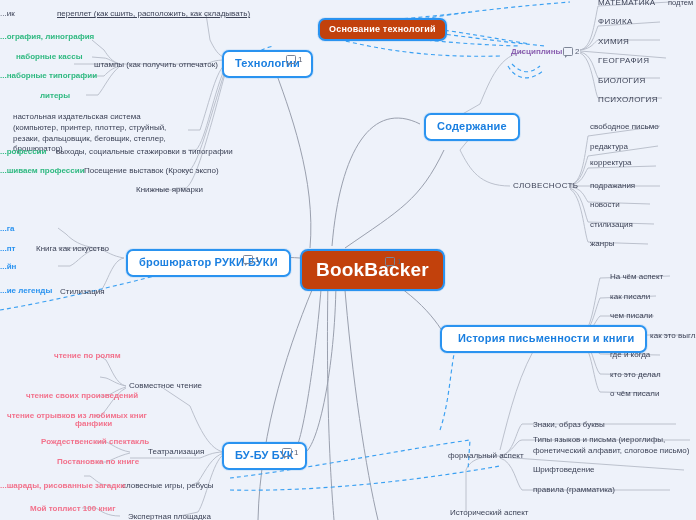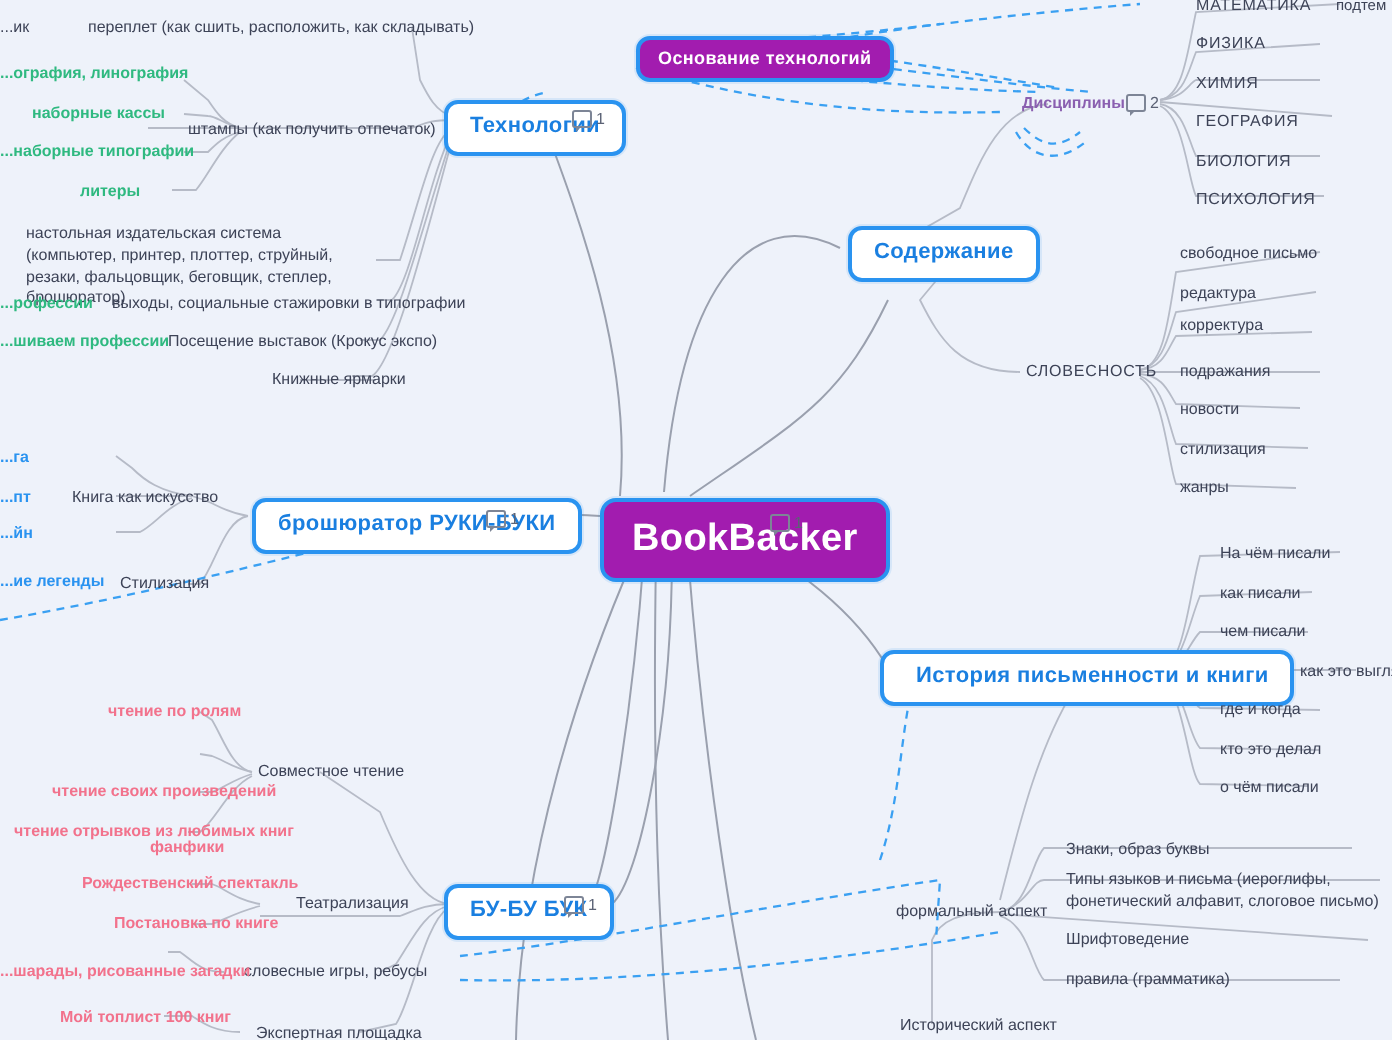--- a/index.html
+++ b/index.html
@@ -14,21 +14,21 @@
 
   .node{position:absolute;white-space:nowrap;line-height:1.25;}
 
   
   .nb{
     border:2px solid #2a93f0;border-radius:7px;background:#fff;
     color:#1a7fe0;font-weight:bold;font-size:11px;
     padding:5px 11px;letter-spacing:.2px;
     box-shadow:0 0 0 1px rgba(42,147,240,.12);
   }
-  .nb.filled{background:#a21caf;color:#fff;border-color:#2a93f0;}
+  .nb.filled{background:#c2410c;color:#fff;border-color:#2a93f0;}
   .nb.root{font-size:19px;padding:7px 14px;border-radius:8px;}
 
   
   .lf{font-size:8px;color:#3d4357;}
   .lf.sm{font-size:7.5px;}
   .lf.purple{color:#8a5fb0;font-weight:bold;font-size:8px;}
   .lf.green{color:#2fb980;font-weight:bold;}
   .lf.pink{color:#f2728c;font-weight:bold;}
   .lf.blue{color:#2a93f0;font-weight:bold;}
   .lf.caps{letter-spacing:.4px;}
@@ -164,21 +164,21 @@
       <span>1</span>
   </div>
 
   <div class="node nb" style="left:222px;top:50px;">Технологии</div>
   <div class="badge" style="left:286px;top:55px;">
     <span class="bx"></span>
       <span>1</span>
   </div>
   <div class="node nb filled" style="left:318px;top:18px;font-size:9px;padding:4px 9px;">Основание технологий</div>
 
-  <div class="node lf" style="left:44px;top:9px;">переплет (как сшить, расположить, как складывать)</div>
+  <div class="node lf" style="left:57px;top:9px;text-decoration:underline;">переплет (как сшить, расположить, как складывать)</div>
   <div class="node lf" style="left:94px;top:60px;">штампы (как получить отпечаток)</div>
   <div class="node lf green" style="left:0px;top:32px;">...ография, линография</div>
   <div class="node lf green" style="left:16px;top:52px;">наборные кассы</div>
   <div class="node lf green" style="left:0px;top:71px;">...наборные типографии</div>
   <div class="node lf green" style="left:40px;top:91px;">литеры</div>
   <div class="node lf wrap" style="left:13px;top:112px;width:175px;">настольная издательская система (компьютер, принтер, плоттер,  струйный, резаки, фальцовщик, беговщик, степлер, брошюратор)</div>
   <div class="node lf" style="left:56px;top:147px;">выходы, социальные стажировки в типографии</div>
   <div class="node lf green" style="left:0px;top:147px;">...рофессии</div>
   <div class="node lf green" style="left:0px;top:166px;">...шиваем профессии</div>
   <div class="node lf" style="left:84px;top:166px;">Посещение выставок (Крокус экспо)</div>
@@ -203,21 +203,21 @@
   <div class="node lf caps" style="left:513px;top:181px;">СЛОВЕСНОСТЬ</div>
   <div class="node lf" style="left:590px;top:122px;">свободное письмо</div>
   <div class="node lf" style="left:590px;top:142px;">редактура</div>
   <div class="node lf" style="left:590px;top:158px;text-align:center;">корректура</div>
   <div class="node lf" style="left:590px;top:181px;">подражания</div>
   <div class="node lf" style="left:590px;top:200px;">новости</div>
   <div class="node lf" style="left:590px;top:220px;">стилизация</div>
   <div class="node lf" style="left:590px;top:239px;">жанры</div>
 
   <div class="node nb" style="left:440px;top:325px;padding-left:16px;">История письменности и книги</div>
-  <div class="node lf" style="left:610px;top:272px;">На чём писали</div>
+  <div class="node lf" style="left:610px;top:272px;">На чём аспект</div>
   <div class="node lf" style="left:610px;top:292px;">как писали</div>
   <div class="node lf" style="left:610px;top:311px;">чем писали</div>
   <div class="node lf" style="left:610px;top:331px;padding-left:40px;">как это выглядело</div>
   <div class="node lf" style="left:610px;top:350px;">где и когда</div>
   <div class="node lf" style="left:610px;top:370px;">кто это делал</div>
   <div class="node lf" style="left:610px;top:389px;">о чём писали</div>
 
   <div class="node lf" style="left:448px;top:451px;">формальный аспект</div>
   <div class="node lf" style="left:533px;top:420px;">Знаки, образ буквы</div>
   <div class="node lf wrap" style="left:533px;top:435px;width:180px;">Типы языков и письма (иероглифы, фонетический алфавит, слоговое письмо)</div>

